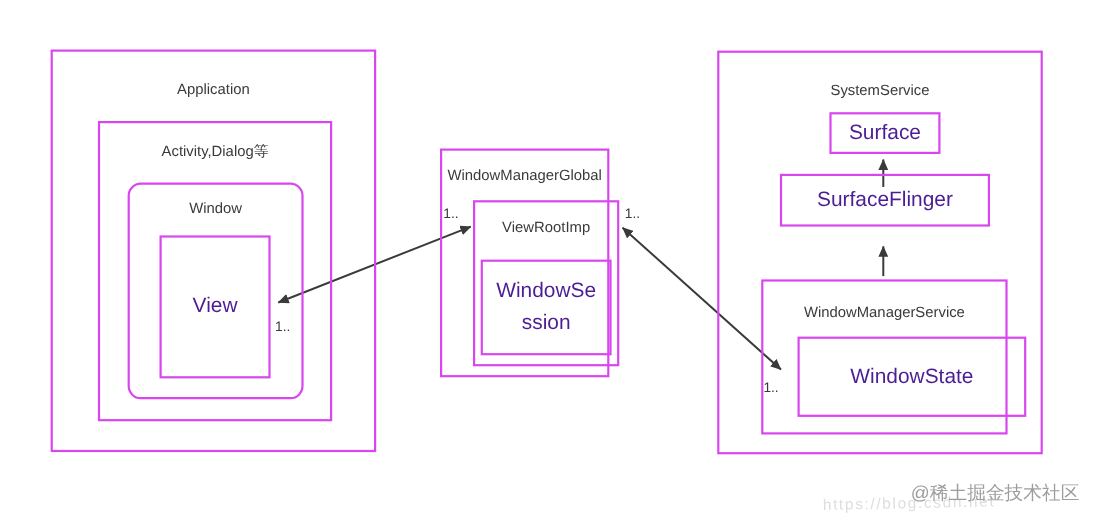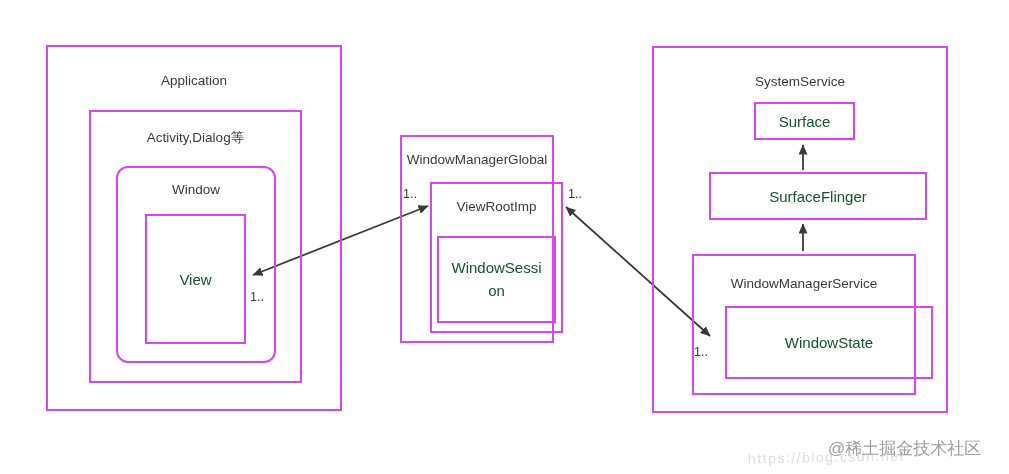--- a/index.html
+++ b/index.html
@@ -10,21 +10,21 @@
   }
   .box{
     position:absolute;border:2px solid #d946ef;box-sizing:border-box;background:transparent;
   }
   .box-title{
     position:absolute;top:0;left:0;right:0;text-align:center;
     font-size:13.5px;color:#3a3a3a;white-space:nowrap;
   }
   .center-label{
     position:absolute;inset:0;display:flex;align-items:center;justify-content:center;
-    font-size:15px;color:#14532d;text-align:center;
+    font-size:19px;color:#4c1d95;text-align:center;
   }
   .wrap-label{width:93px;word-break:break-all;line-height:1.5;}
   .mult{
     position:absolute;font-size:12.5px;color:#3a3a3a;white-space:nowrap;
   }
   #arrow-layer{position:absolute;left:0;top:0;width:1009px;height:474px;pointer-events:none;}
   .wm-url{
     position:absolute;left:748px;top:449px;font-size:14px;letter-spacing:1.5px;
     color:rgba(165,165,165,0.38);transform:rotate(-1.2deg);white-space:nowrap;
   }
@@ -76,21 +76,21 @@
   </div>
   <div class="mult" style="left:403px;top:187px;">1..</div>
   <div class="mult" style="left:568px;top:187px;">1..</div>
 
   <div class="box" style="left:652px;top:46px;width:296px;height:367px;">
     <div class="box-title" style="top:26px;">SystemService</div>
   </div>
   <div class="box" style="left:754px;top:102px;width:101px;height:38px;">
     <div class="center-label">Surface</div>
   </div>
-  <div class="box" style="left:709px;top:172px;width:218px;height:48px;">
+  <div class="box" style="left:709px;top:158px;width:191px;height:48px;">
     <div class="center-label">SurfaceFlinger</div>
   </div>
   <div class="box" style="left:692px;top:254px;width:224px;height:141px;">
     <div class="box-title" style="top:20px;">WindowManagerService</div>
   </div>
   <div class="box" style="left:725px;top:306px;width:208px;height:73px;">
     <div class="center-label">WindowState</div>
   </div>
   <div class="mult" style="left:694px;top:345px;">1..</div>
 

